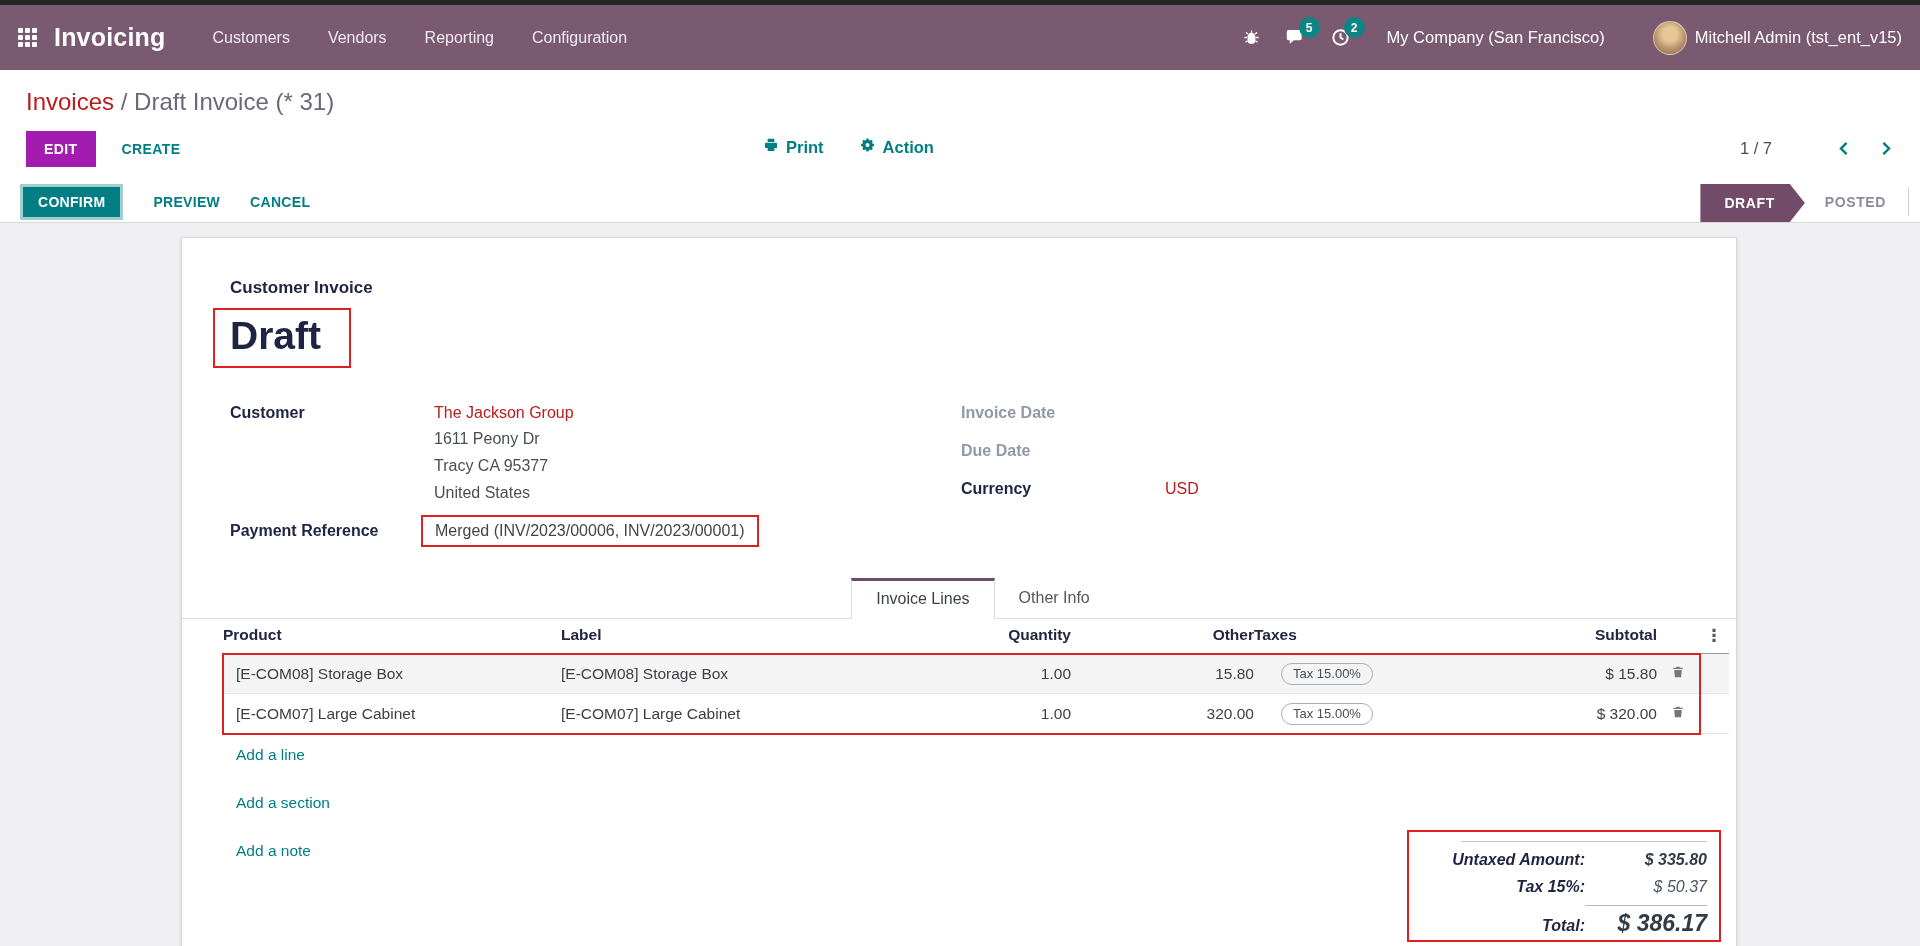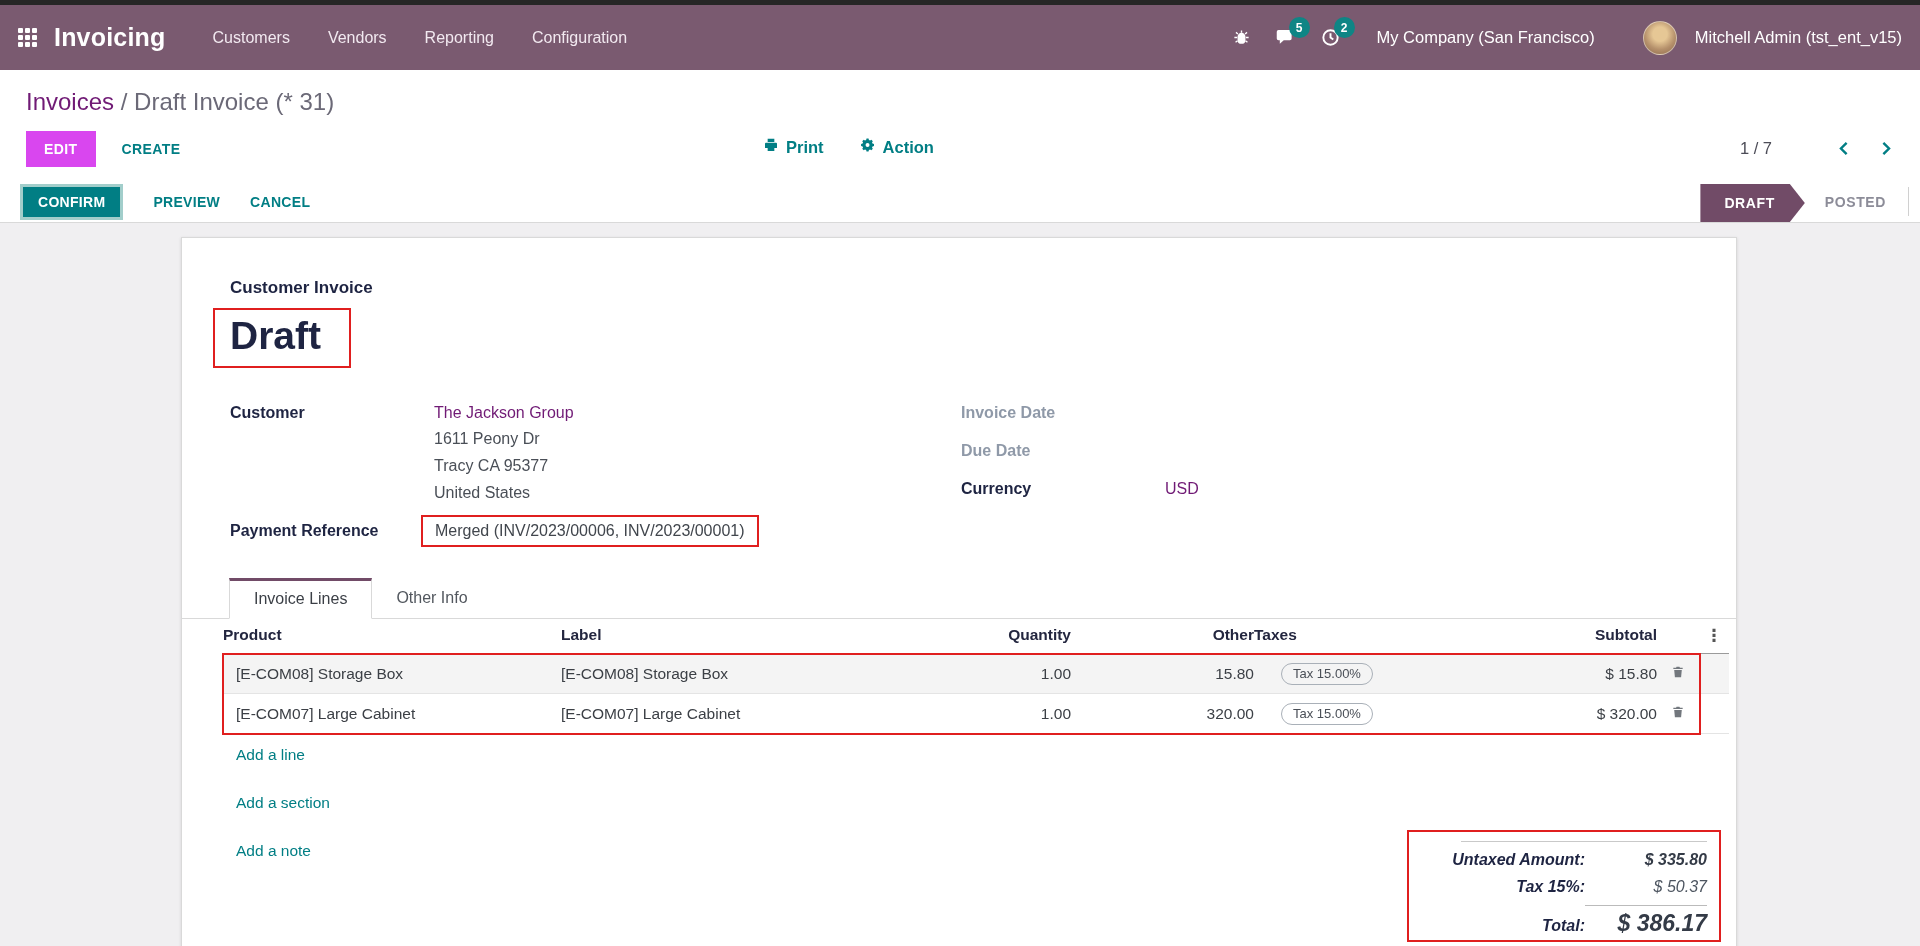--- a/index.html
+++ b/index.html
@@ -1,44 +1,44 @@
 <!DOCTYPE html>
 <html><head>
 <meta charset="utf-8">
 <style>
   * { margin:0; padding:0; box-sizing:border-box; }
   html,body { width:1920px; height:946px; overflow:hidden; }
   body { font-family:"Liberation Sans","DejaVu Sans",sans-serif; background:#fff; color:#212529; position:relative; }
-  a, .link { color:#701a75; text-decoration:none; cursor:pointer;margin-top:7px; }
+  a, .link { color:#b91c1c; text-decoration:none; cursor:pointer;margin-top:7px; }
 
   
   .top-strip { height:5px; background:#262626; }
 
   
   .navbar { height:65px; background:#7a5a70; display:flex; align-items:center; padding:0 18px; color:#fff;text-align:right; }
   .apps-grid { display:grid; grid-template-columns:repeat(3,5px); grid-template-rows:repeat(3,5px); gap:2px; cursor:pointer; }
   .apps-grid i { background:#fff; border-radius:1px; }
   .brand { font-size:25px; font-weight:700; margin:0 28px 0 17px; letter-spacing:.2px; cursor:pointer; }
   .nav-item { font-size:16px; padding:0 19px; color:#f2e9f0; cursor:pointer; line-height:65px; }
   .nav-right { margin-left:auto; display:flex; align-items:center; gap:24px; }
   .nav-icon { position:relative; cursor:pointer; display:flex; align-items:center; }
   .badge { position:absolute; top:-10px; right:-14px; background:#0e8585; color:#fff; border-radius:50%;
            min-width:21px; height:21px; font-size:12px; font-weight:700; display:flex; align-items:center; justify-content:center; padding:0 4px; }
   .company { font-size:16.5px; cursor:pointer; margin-left:12px; }
-  .user-wrap { display:flex; align-items:center; gap:18px; margin-left:24px; cursor:pointer; }
+  .user-wrap { display:flex; align-items:center; gap:8px; margin-left:24px; cursor:pointer; }
   .avatar { width:34px; height:34px; border-radius:50%;
             background:radial-gradient(circle at 50% 38%, #e6c795 0 28%, #b5906b 60%, #8a6749 100%);
             border:1px solid rgba(255,255,255,.45); }
   .user-name { font-size:16.5px; }
 
   
   .breadcrumb-bar { padding:18px 26px 4px; font-size:24px; line-height:28px; }
   .breadcrumb-current { color:#6b6977; }
   .toolbar-row { display:flex; align-items:center; padding:10px 26px 14px; position:relative; height:61px; }
-  .btn-edit { background:#d946ef; color:#fff; border:none; font-size:14px; font-weight:700; letter-spacing:.4px;
+  .btn-edit { background:#a21caf; color:#fff; border:none; font-size:14px; font-weight:700; letter-spacing:.4px;
               padding:10px 18px; cursor:pointer; font-family:inherit; }
   .btn-create { background:none; border:none; color:#017e84; font-size:14px; font-weight:700; letter-spacing:.4px;
                 margin-left:26px; cursor:pointer; font-family:inherit; }
   .toolbar-center { position:absolute; left:763px; top:17px; display:flex; gap:36px; align-items:center; }
   .tool-link { display:flex; align-items:center; gap:7px; font-size:16.5px; font-weight:600; color:#017e84; cursor:pointer; }
   .pager-zone { margin-left:auto; display:flex; align-items:center; }
   .pager-text { font-size:16.5px; color:#4c4c57; margin-right:40px; }
   .pager-btn { cursor:pointer; display:flex; align-items:center; margin-left:24px; }
 
   
@@ -69,21 +69,21 @@
   .field-row { display:flex; align-items:baseline; }
   .field-label { width:204px; flex-shrink:0; font-size:16px; font-weight:700; color:#1e2442; }
   .field-label.muted { color:#8f99a8; }
   .field-value { font-size:16px; color:#41464d; }
   .addr-block { margin-left:204px; font-size:16px; color:#4a4f57; line-height:27px; margin-top:3px; }
   .payref-row { margin-top:9px; align-items:center; }
   .payref-box { border:2px solid #e01f1f; padding:5px 12px; margin-left:-13px; font-size:16px; color:#41464d; }
   .fields-right .field-row { margin-bottom:20px; }
 
   
-  .tabs { display:flex; align-items:flex-end; border-bottom:1px solid #d9d9d9; margin:30px -48px 0; padding-left:47px; }
+  .tabs { display:flex; align-items:flex-end; border-bottom:1px solid #d9d9d9; margin:30px -48px 0; padding-left:47px;justify-content:center; }
   .tab { font-size:16px; cursor:pointer; }
   .tab.active { border:1px solid #d9d9d9; border-top:3px solid #714b67; border-bottom:1px solid #fff; margin-bottom:-1px;
                 background:#fff; padding:9px 24px 10px; color:#3b3f46; }
   .tab.inactive { padding:12px 24px 11px; color:#52575e; }
 
   
   .lines-table { margin:0 -41px 0 -7px; }
   .l-row { display:grid; grid-template-columns:338px 330px 180px 183px 209px 194px 42px 30px; align-items:center; }
   .l-head { border-bottom:1px solid #9a9a9a; }
   .l-head > div { font-size:15.5px; font-weight:700; color:#23263f; padding:6px 0 8px; }

